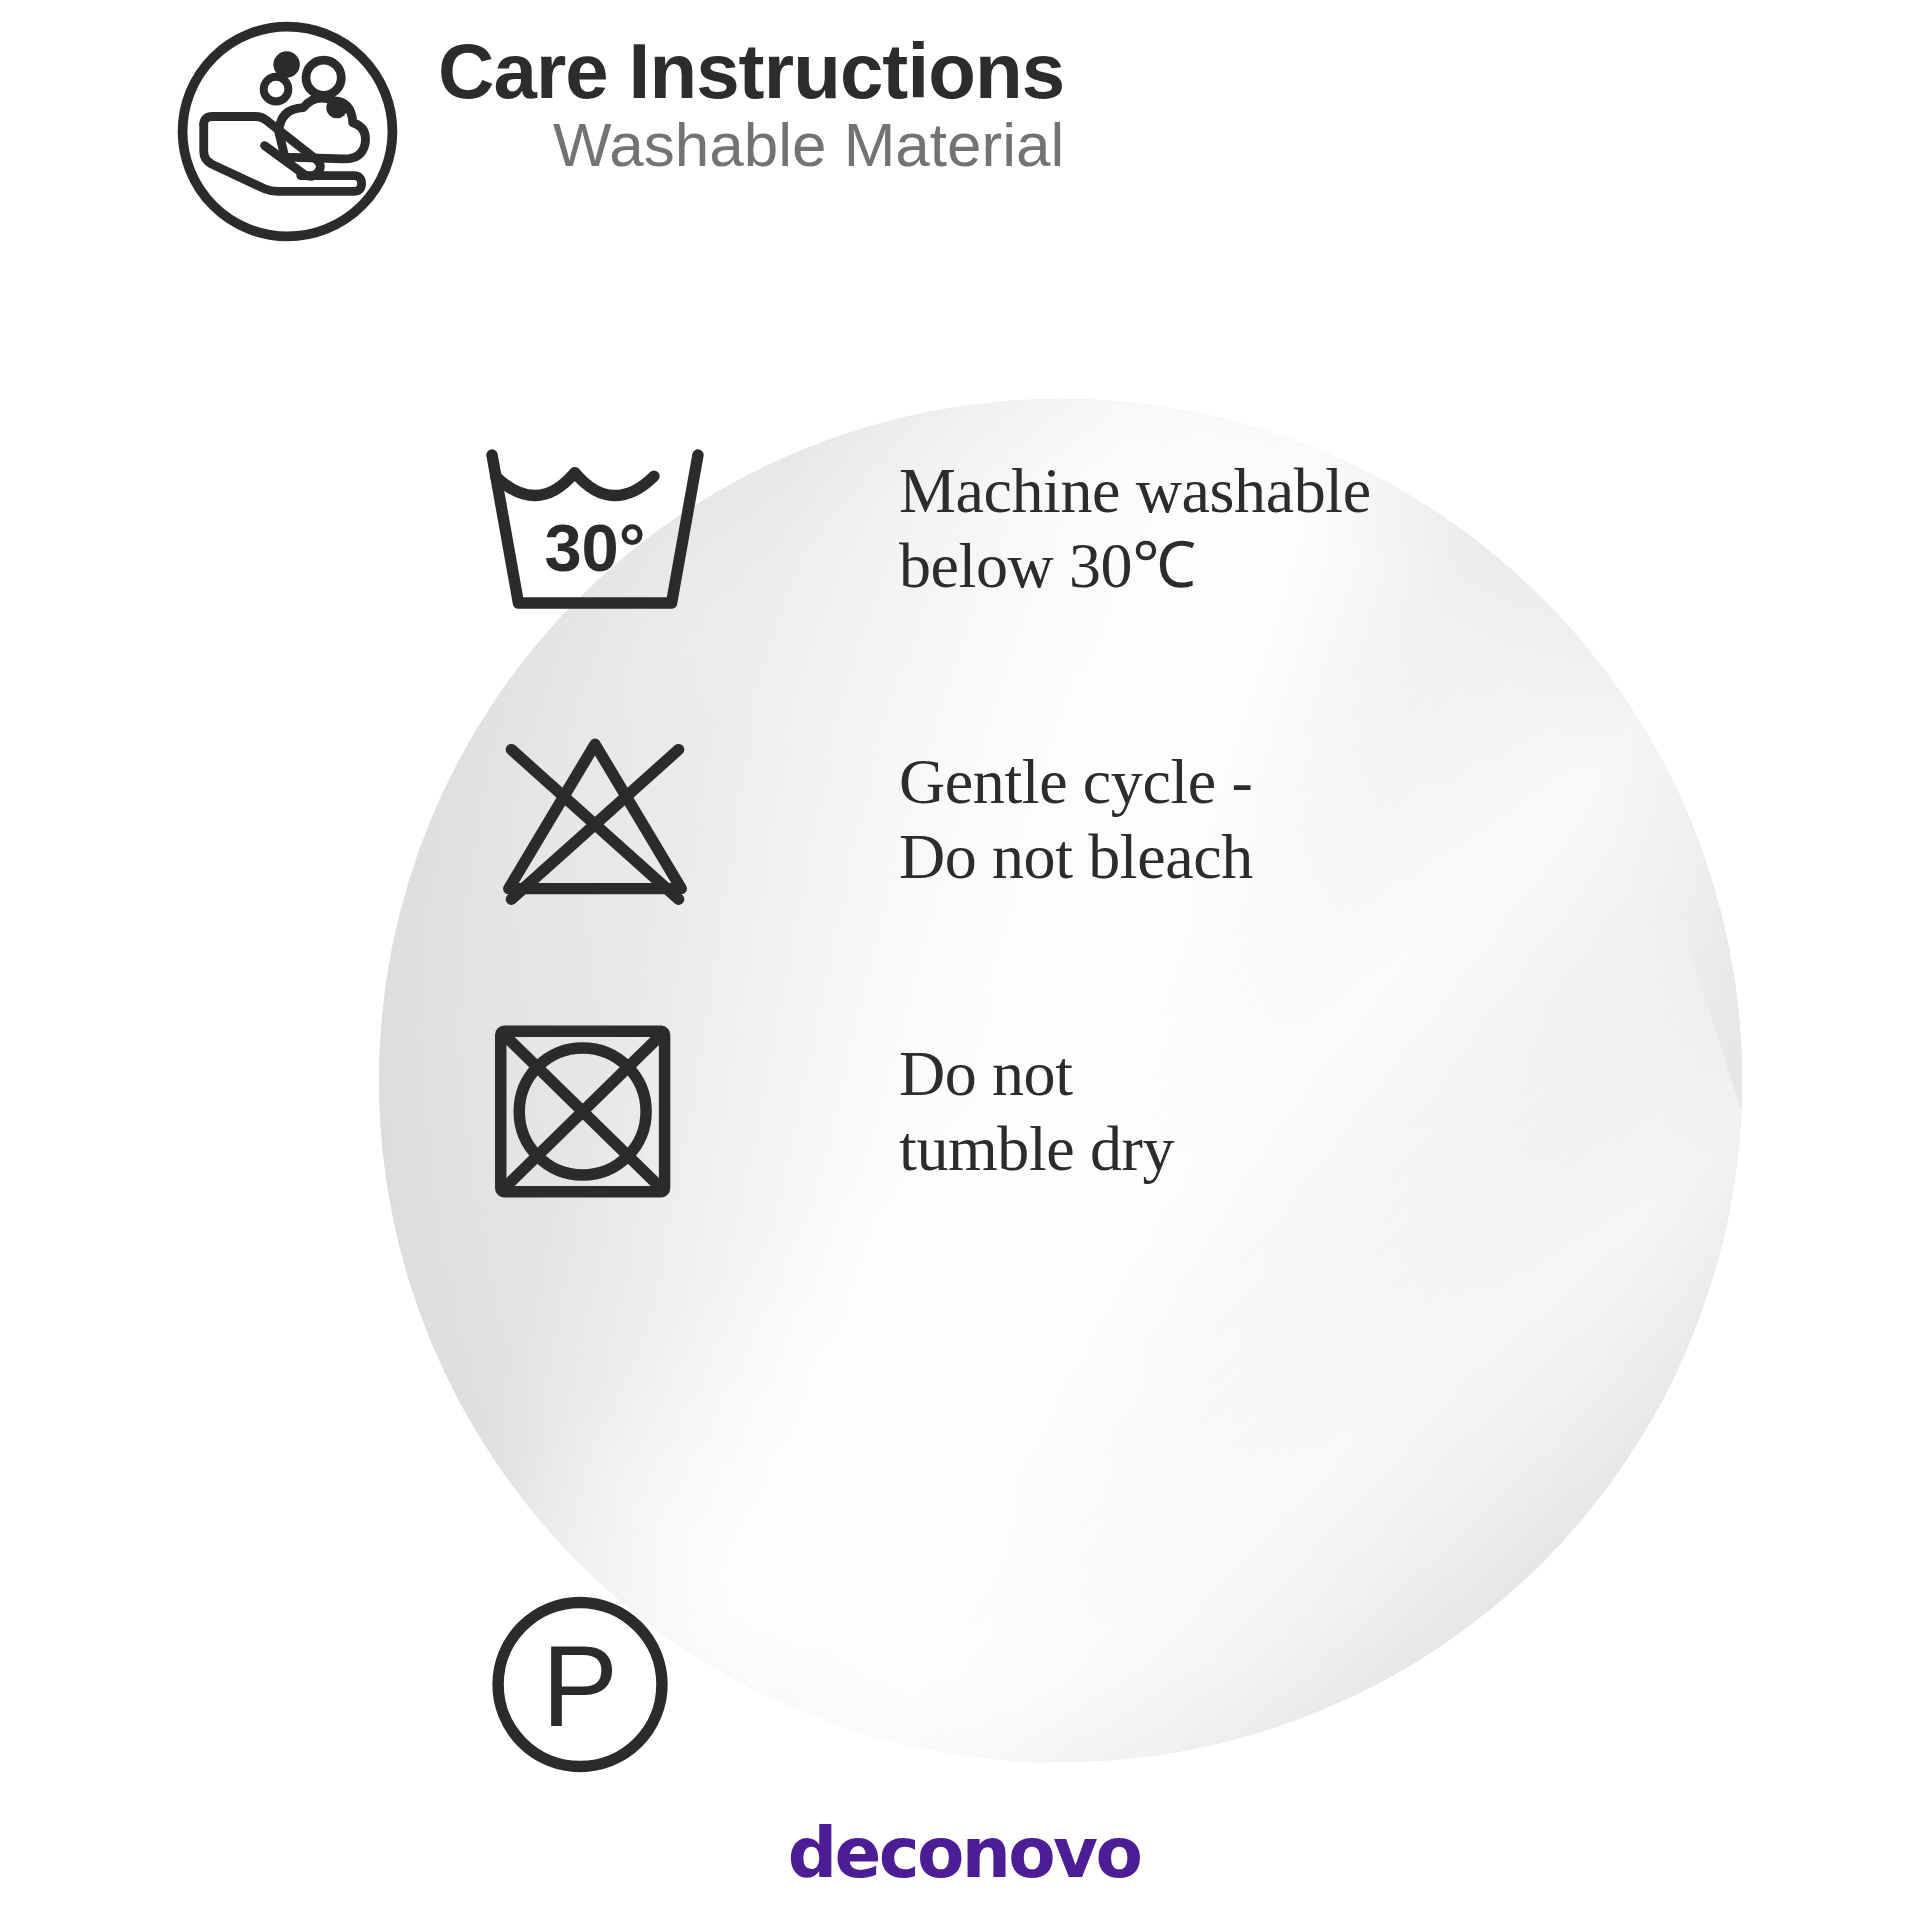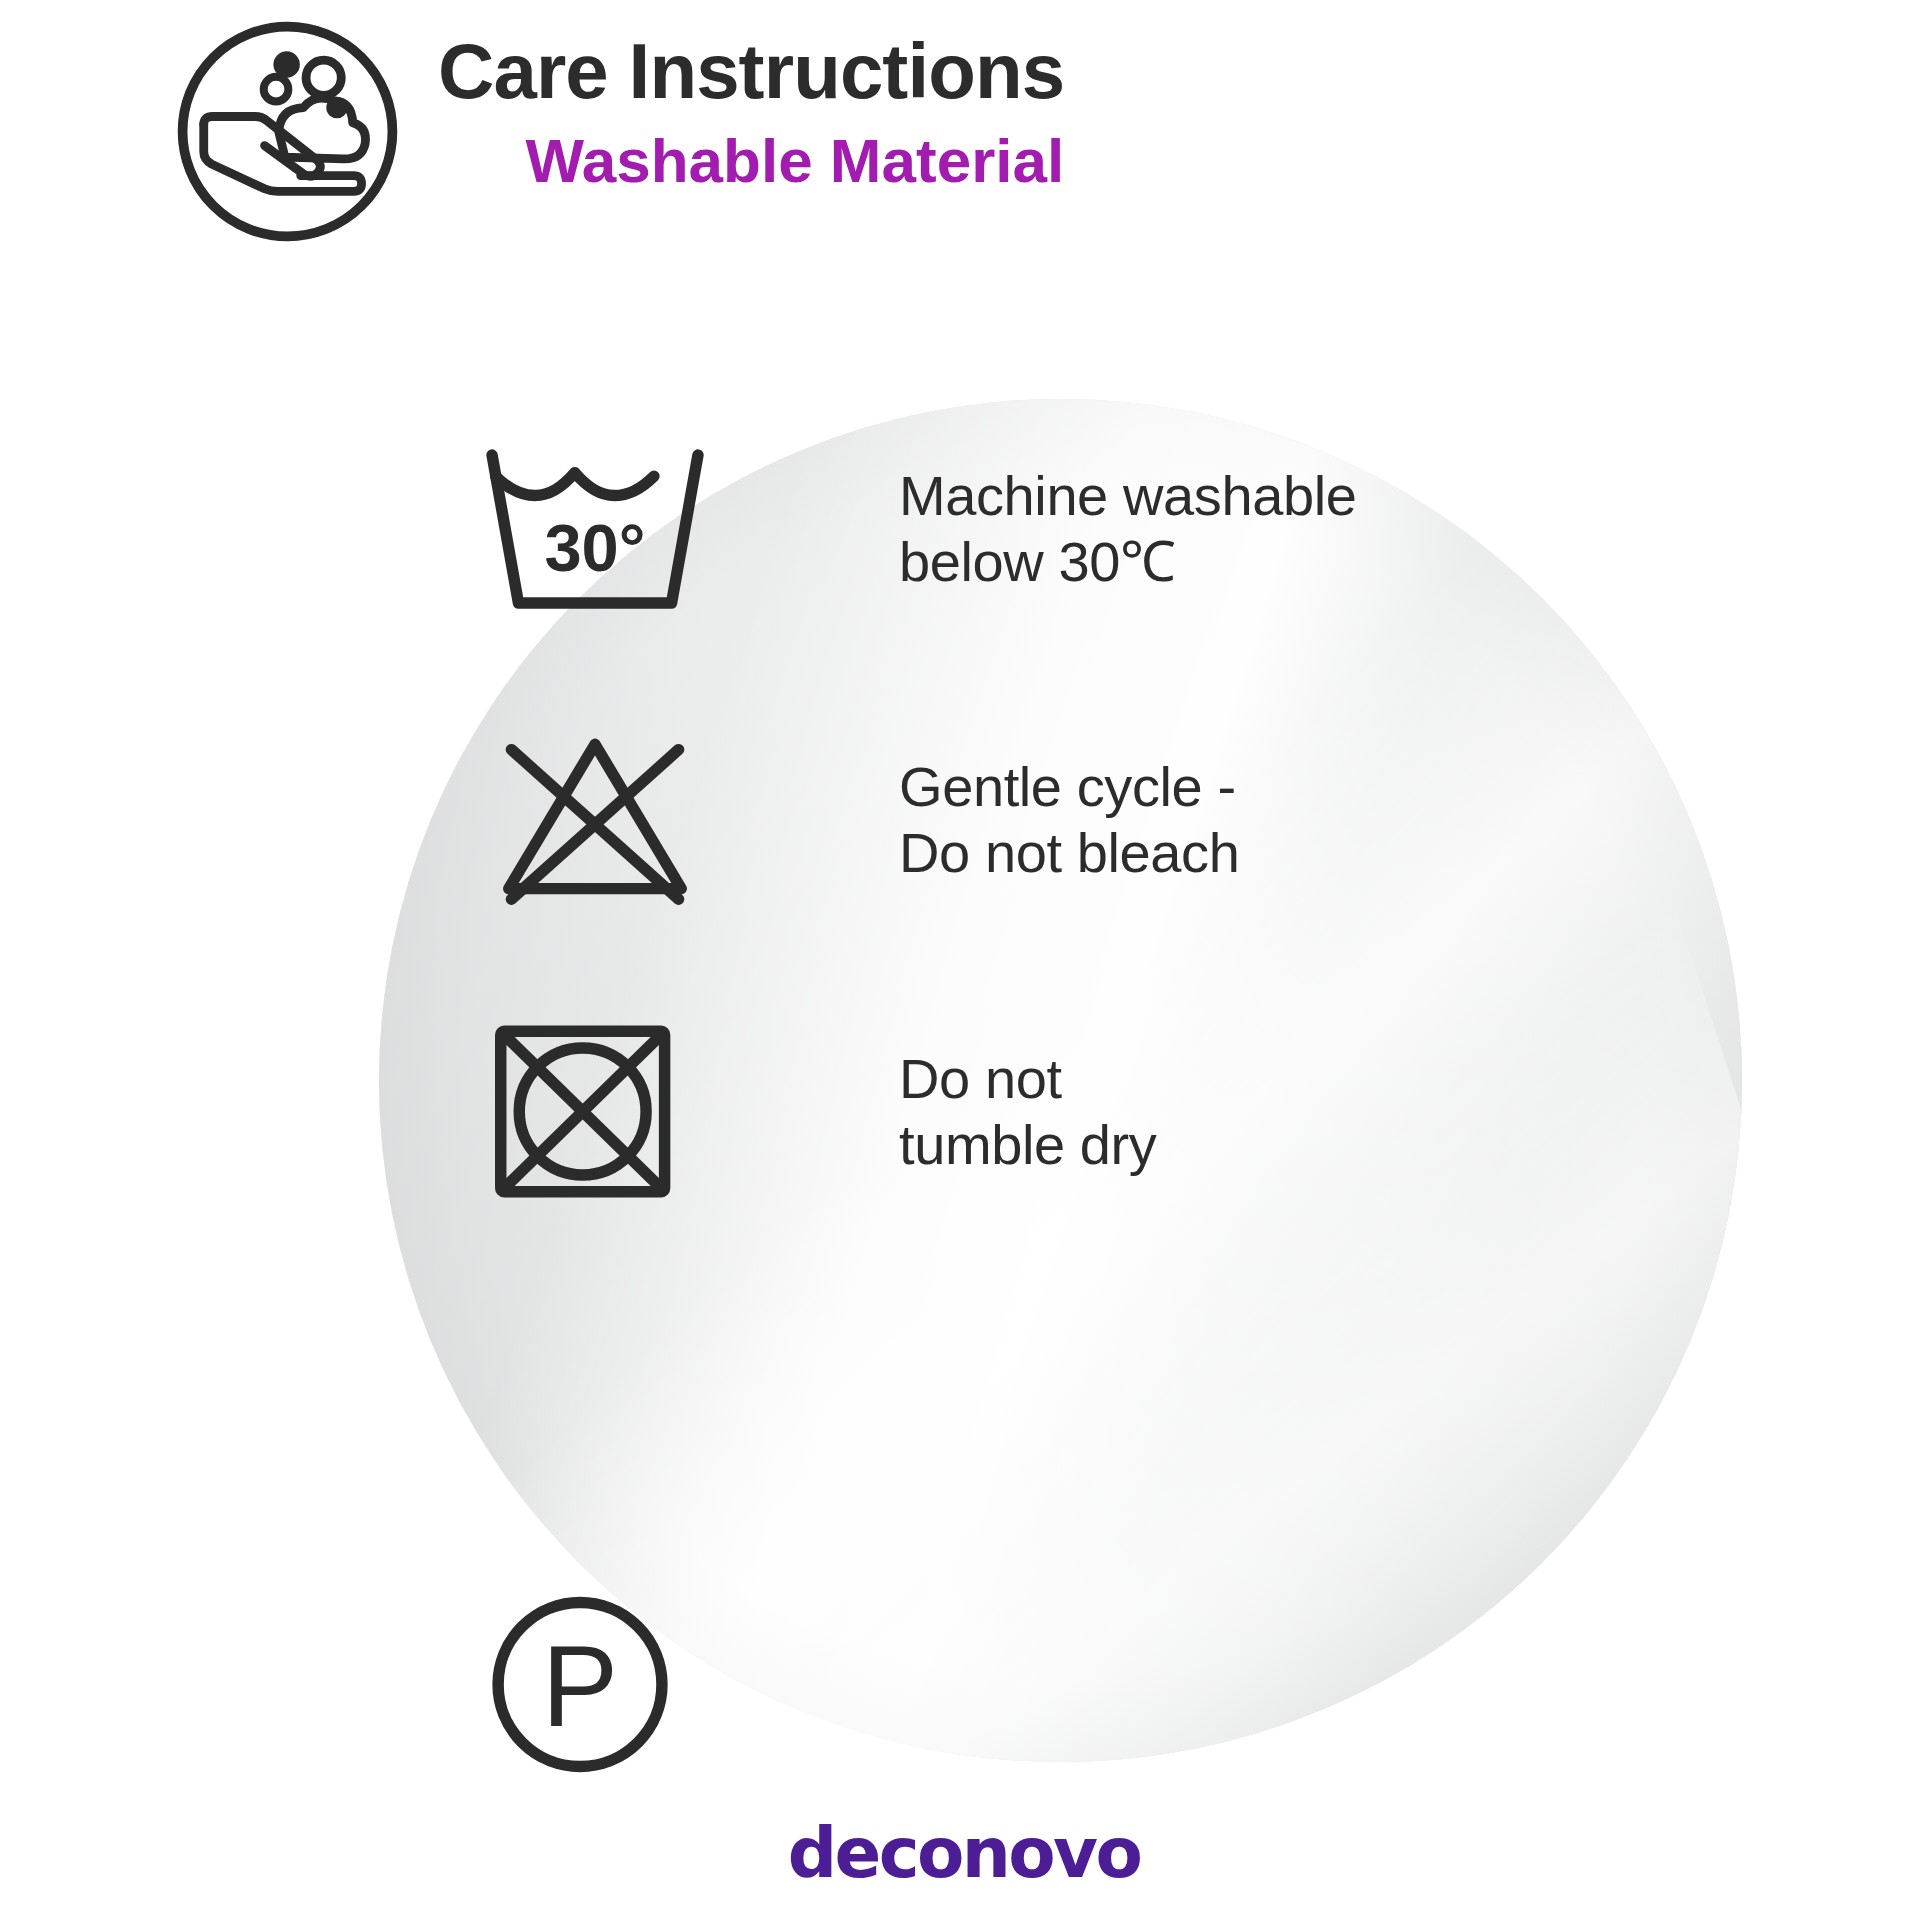--- a/index.html
+++ b/index.html
@@ -40,24 +40,23 @@
   .title {
     font-size: 78px;
     font-weight: bold;
     letter-spacing: -0.9px;
     line-height: 1.02;
     color: #2c2c2c;
     white-space: nowrap;
   }
   .subtitle {
     font-size: 62px;
-    font-weight: bold;
+    font-weight: normal;
     line-height: 1.05;
-    margin-top: 16px;
-    color: #a21caf;
+    color: #737373;
     white-space: nowrap;
   }
 
   
   .fabric-circle {
     position: absolute;
     left: 379px;
     top: 399px;
     width: 1363px;
     height: 1363px;
@@ -131,26 +130,27 @@
     width: 1147px;
   }
   .row-icon {
     width: 247px;
     flex: 0 0 247px;
     display: flex;
     align-items: center;
     justify-content: flex-start;
   }
   .row-label {
-    font-size: 56px;
+    font-size: 64px;
     line-height: 1.17;
     color: #2c2c2c;
     letter-spacing: -0.4px;
     white-space: pre-line;
     margin-left: 176px;
+    font-family: Liberation Serif, serif;
   }
 
   .row-1 { top: 441px; }
   .row-2 { top: 732px; }
   .row-3 { top: 1019px; }
   .row-4 { top: 1306px; }
   .row-5 { top: 1592px; }
 
   
   .footer {

